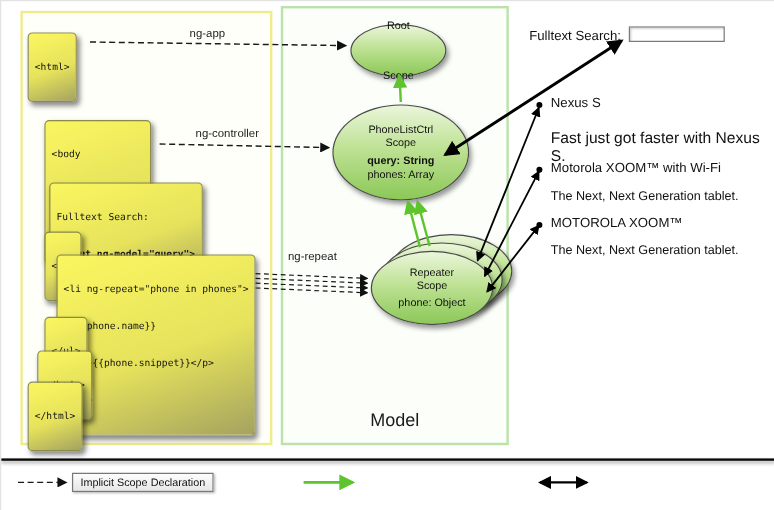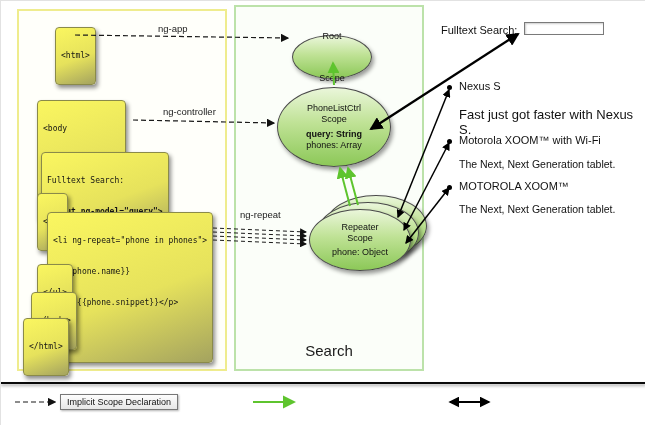--- a/index.html
+++ b/index.html
@@ -36,24 +36,24 @@
 </style>
 </head>
 <body>
 
 <div id="stage">
 
   <div class="panel" id="template-panel">
     <div class="panel-label">Template</div>
   </div>
   <div class="panel" id="model-panel">
-    <div class="panel-label">Search</div>
+    <div class="panel-label">Model</div>
   </div>
 
-  <div class="codebox" style="left:22px;top:26px;margin-left:32px;">
+  <div class="codebox" style="left:22px;top:26px;">
     <div>&lt;html&gt;</div>
   </div>
   <div class="codebox" style="left:36px;top:99px;">
     <div>&lt;body</div>
     <div>ng-controller=</div>
     <div>"PhoneListCtrl"&gt;</div>
   </div>
   <div class="codebox" style="left:40px;top:151px;">
     <div>Fulltext Search:</div>
     <div class="b">&lt;input ng-model="query"&gt;</div>
@@ -70,21 +70,21 @@
   <div class="codebox" style="left:36px;top:263px;">
     <div>&lt;/ul&gt;</div>
   </div>
   <div class="codebox" style="left:30px;top:291px;">
     <div>&lt;/body&gt;</div>
   </div>
   <div class="codebox" style="left:22px;top:317px;">
     <div>&lt;/html&gt;</div>
   </div>
 
-  <div class="scope" style="left:291px;top:34px;width:78px;height:42px;gap:31px;">
+  <div class="scope" style="left:291px;top:19px;width:78px;height:42px;gap:31px;">
     <div>Root</div>
     <div>Scope</div>
   </div>
 
   <div class="scope" style="left:276px;top:86px;width:112px;height:78px;align-items:center;">
     <div>PhoneListCtrl</div>
     <div>Scope</div>
     <div style="height:4px;"></div>
     <div class="b">query: String</div>
     <div>phones: Array</div>

